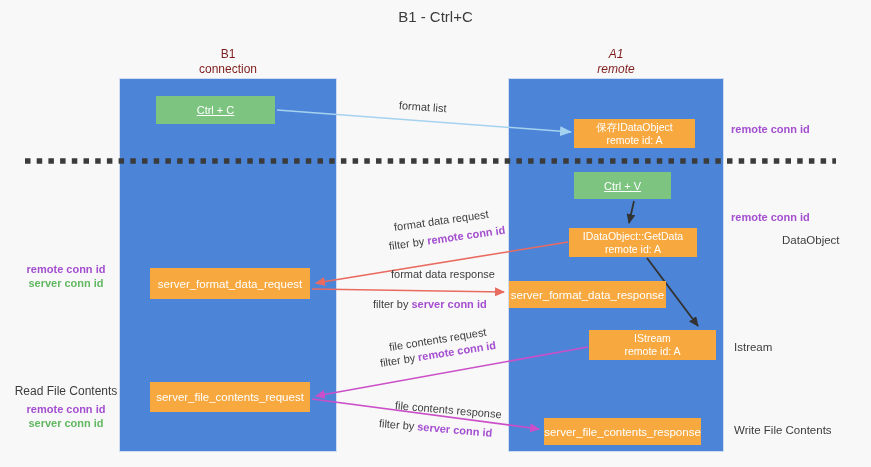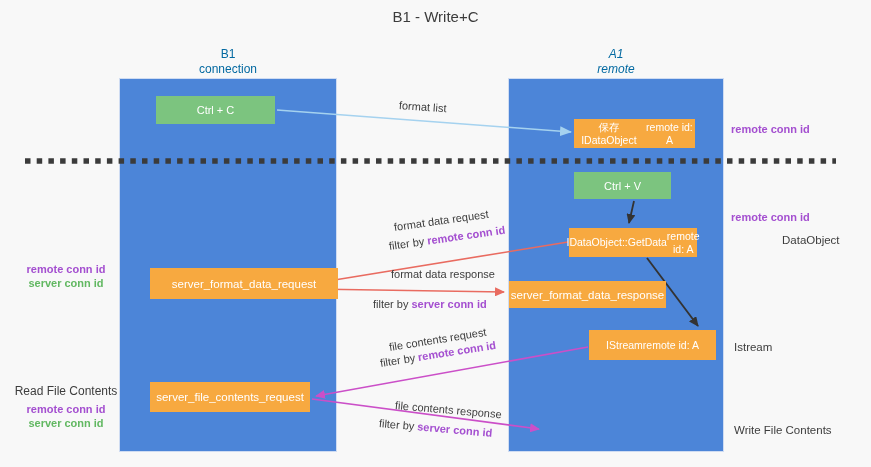--- a/index.html
+++ b/index.html
@@ -3,49 +3,49 @@
 <meta charset="utf-8">
 <style>
   html,body{margin:0;padding:0;}
   body{font-family:"Liberation Sans", sans-serif; background:#f8f8f8;}
   #canvas{position:relative; width:871px; height:467px; background:#f8f8f8; overflow:hidden;}
 
   .title{position:absolute; left:0; top:7px; width:871px; text-align:center;
          font-size:15px; line-height:19px; color:#3c3c3c;}
 
   .lane{position:absolute; background:#4c85d8; border:1px solid #cfdcf2; box-sizing:border-box; z-index:1;}
-  .lane-title{position:absolute; text-align:center; font-size:12px; line-height:15px; color:#0369a1; z-index:1;}
+  .lane-title{position:absolute; text-align:center; font-size:12px; line-height:15px; color:#7f1d1d; z-index:1;}
 
   svg.overlay{position:absolute; left:0; top:0; z-index:2;}
 
   .node{position:absolute; display:flex; align-items:center; justify-content:center;
         color:#fff; z-index:3; box-sizing:border-box; text-align:center;}
   .node.orange{background:#f7a940;}
-  .node.green{background:#7cc47f; font-size:11px;}
-  .node.two-line{flex-direction:row; font-size:10.5px; line-height:13px;}
+  .node.green{background:#7cc47f; font-size:11px;text-decoration:underline;}
+  .node.two-line{flex-direction:column; font-size:10.5px; line-height:13px;}
   .node.one-line{font-size:11.5px;}
 
   .edge-label{position:absolute; font-size:11px; color:#3d3d3d; white-space:nowrap; z-index:4;
               transform-origin:left center;}
   .purple{color:#a44fd0; font-weight:bold; margin-left:3px;}
   .margin-label{position:absolute; font-size:11.5px; color:#3d3d3d; white-space:nowrap; z-index:4;}
   .margin-label.bold-purple{color:#a44fd0; font-weight:bold; font-size:11px;}
   .conn-group{position:absolute; text-align:center; font-size:11px; font-weight:bold;
               line-height:14px; z-index:4; white-space:nowrap;}
   .conn-group .remote{color:#a44fd0;}
   .conn-group .server{color:#62b862;}
   .conn-group .plain{color:#3d3d3d; font-weight:normal; font-size:12px; line-height:15px; margin-bottom:3px;}
 </style>
 </head>
 <body>
 
 <div id="canvas">
 
   <div class="title">
-    <div>B1 - Write+C</div>
+    <div>B1 - Ctrl+C</div>
   </div>
 
   <div class="lane-title" style="left:119px; top:47px; width:218px;">
     <div>B1</div>
     <div>connection</div>
   </div>
   <div class="lane-title" style="left:508px; top:47px; width:216px;font-style:italic;">
     <div>A1</div>
     <div>remote</div>
   </div>
@@ -102,32 +102,35 @@
   <div class="node orange two-line" style="left:569px; top:228px; width:128px; height:29px;">
     <span>IDataObject::GetData</span>
     <span>remote id: A</span>
   </div>
 
   <div class="node orange two-line" style="left:589px; top:330px; width:127px; height:30px;">
     <span>IStream</span>
     <span>remote id: A</span>
   </div>
 
-  <div class="node orange one-line" style="left:150px; top:268px; width:188px; height:31px;">
+  <div class="node orange one-line" style="left:150px; top:268px; width:160px; height:31px;">
     <span>server_format_data_request</span>
   </div>
 
   <div class="node orange one-line" style="left:509px; top:281px; width:157px; height:27px;">
     <span>server_format_data_response</span>
   </div>
 
   <div class="node orange one-line" style="left:150px; top:382px; width:160px; height:30px;">
     <span>server_file_contents_request</span>
   </div>
 
+  <div class="node orange one-line" style="left:544px; top:418px; width:157px; height:27px;">
+    <span>server_file_contents_response</span>
+  </div>
 
   <div class="edge-label" style="left:399px; top:99px; transform:rotate(4deg);">format list</div>
 
   <div class="edge-label" style="left:394px; top:221px; transform:rotate(-8deg);">format data request</div>
   <div class="edge-label" style="left:389px; top:240px; transform:rotate(-8deg);">
     <span>filter by</span><span class="purple">remote conn id</span>
   </div>
 
   <div class="edge-label" style="left:391px; top:268px;">format data response</div>
   <div class="edge-label" style="left:373px; top:298px;">

